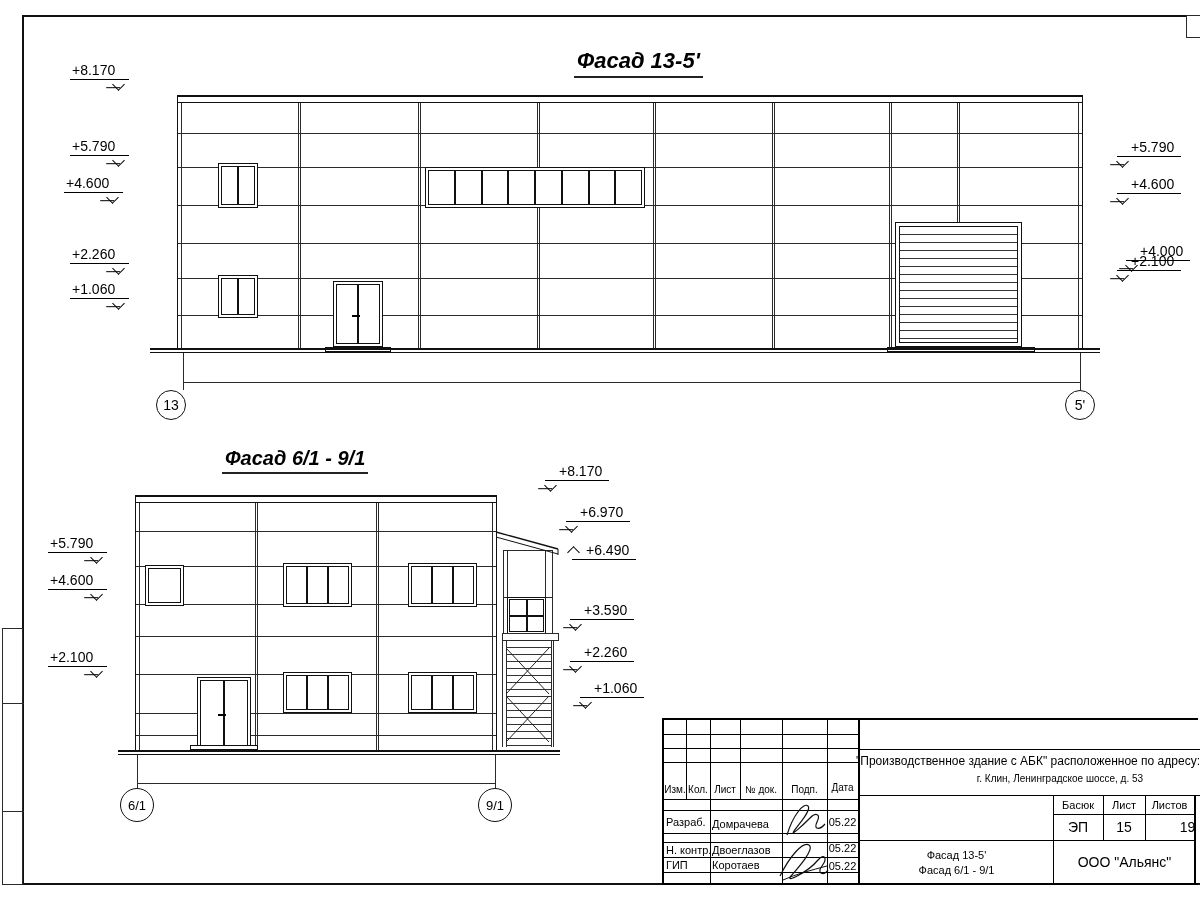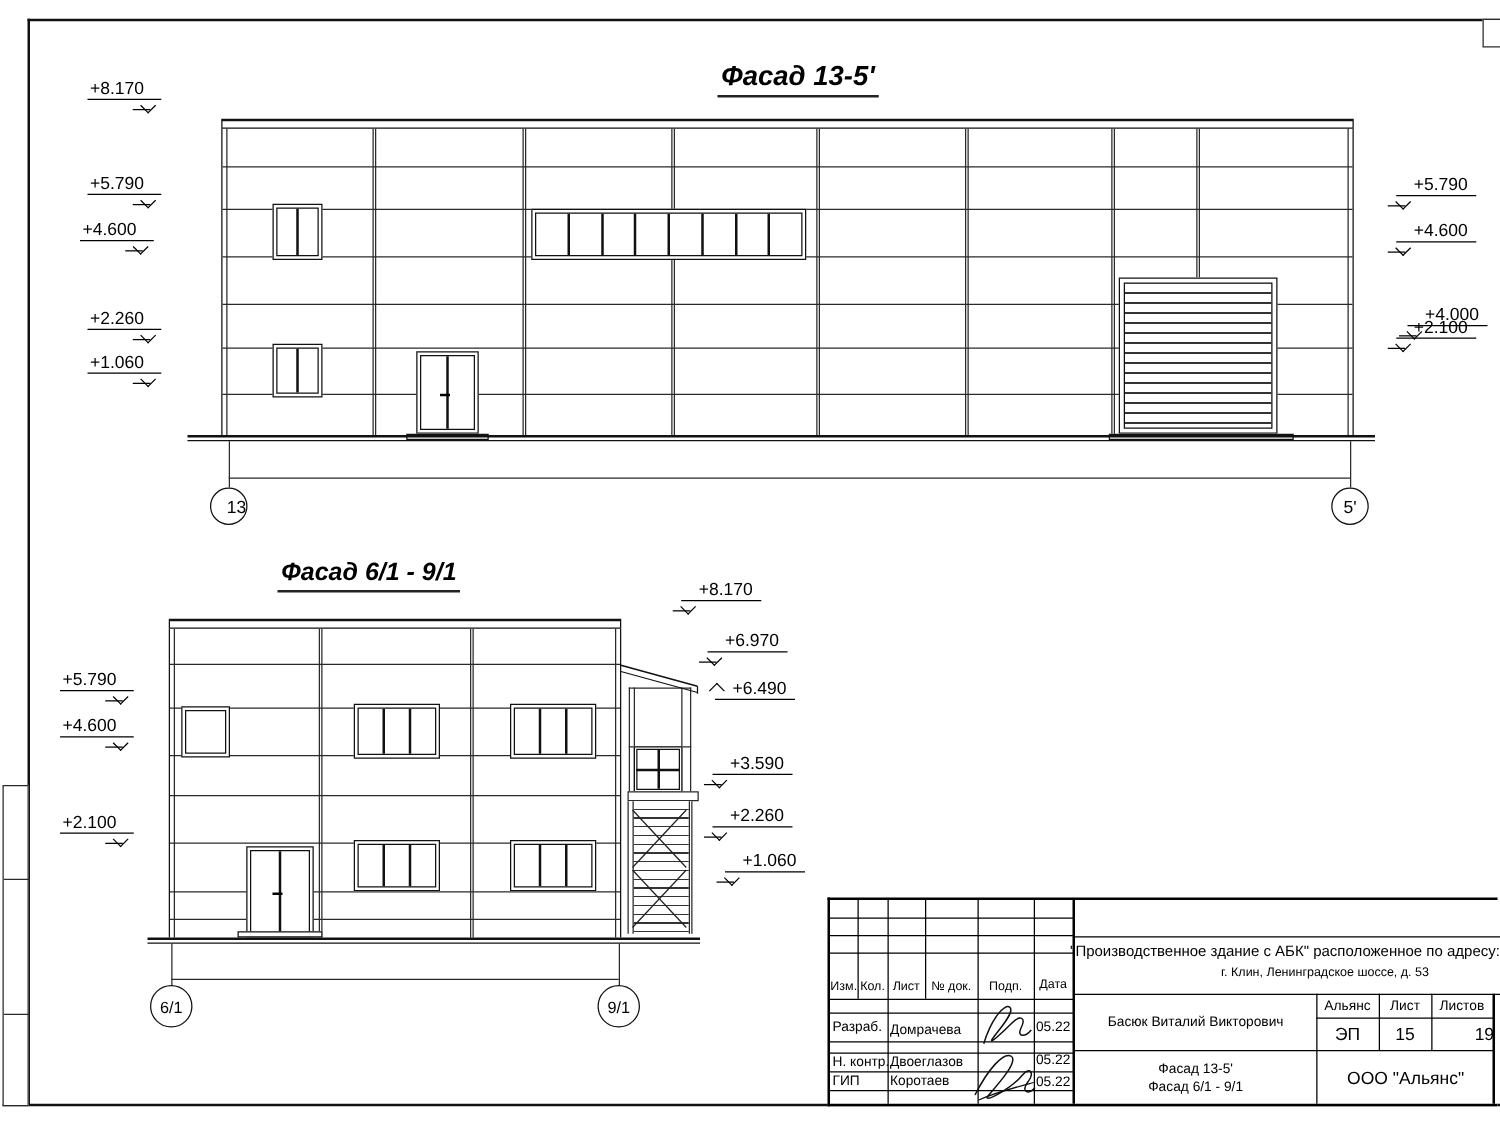--- a/index.html
+++ b/index.html
@@ -116,21 +116,21 @@
       <div class="in"></div>
     </div>
     <div class="thr" style="left:710px;top:252px;width:148px;"></div>
   </div>
 
   <div class="base" style="left:150px;top:348px;width:950px;"></div>
 
   <div class="vl" style="left:183px;top:353px;height:37px;"></div>
   <div class="vl" style="left:1080px;top:353px;height:37px;"></div>
   <div class="hl" style="left:183px;top:382px;width:897px;"></div>
-  <div class="axisc" style="left:168px;top:390px;width:30px;height:30px;font-size:14px;justify-content:flex-end;">
+  <div class="axisc" style="left:156px;top:390px;width:30px;height:30px;font-size:14px;">
     <span>13</span>
   </div>
   <div class="axisc" style="left:1065px;top:390px;width:30px;height:30px;font-size:14px;">
     <span>5'</span>
   </div>
 
   <div class="lvl ml" style="left:70px;top:63px;"><span class="t">+8.170</span><span class="arr"></span></div>
   <div class="lvl ml" style="left:70px;top:139px;"><span class="t">+5.790</span><span class="arr"></span></div>
   <div class="lvl ml" style="left:64px;top:176px;"><span class="t">+4.600</span><span class="arr"></span></div>
   <div class="lvl ml" style="left:70px;top:247px;"><span class="t">+2.260</span><span class="arr"></span></div>
@@ -337,26 +337,23 @@
       <path d="M5,42 C18,36 34,32 49,28" fill="none" stroke="#101010" stroke-width="1"></path>
     </svg>
 
     <div class="cell" style="left:196px;top:33px;width:336px;height:16px;font-size:12px;">
         <span>"Производственное здание с АБК" расположенное по адресу:</span>
       </div>
     <div class="cell" style="left:196px;top:50px;width:336px;height:16px;font-size:10px;padding-left:32px;">
         <span>г. Клин, Ленинградское шоссе, д. 53</span>
       </div>
 
-    <div class="cell" style="left:196px;top:75px;width:193px;height:45px;">
-        <span>Басюк Виталий Викторович</span>
-      </div>
 
     <div class="cell" style="left:389px;top:75px;width:50px;height:19px;">
-        <span>Альянс</span>
+        <span>Басюк</span>
       </div>
     <div class="cell" style="left:439px;top:75px;width:42px;height:19px;">
         <span>Лист</span>
       </div>
     <div class="cell" style="left:481px;top:75px;width:49px;height:19px;">
         <span>Листов</span>
       </div>
     <div class="cell med" style="left:389px;top:94px;width:50px;height:26px;">
         <span>ЭП</span>
       </div>

